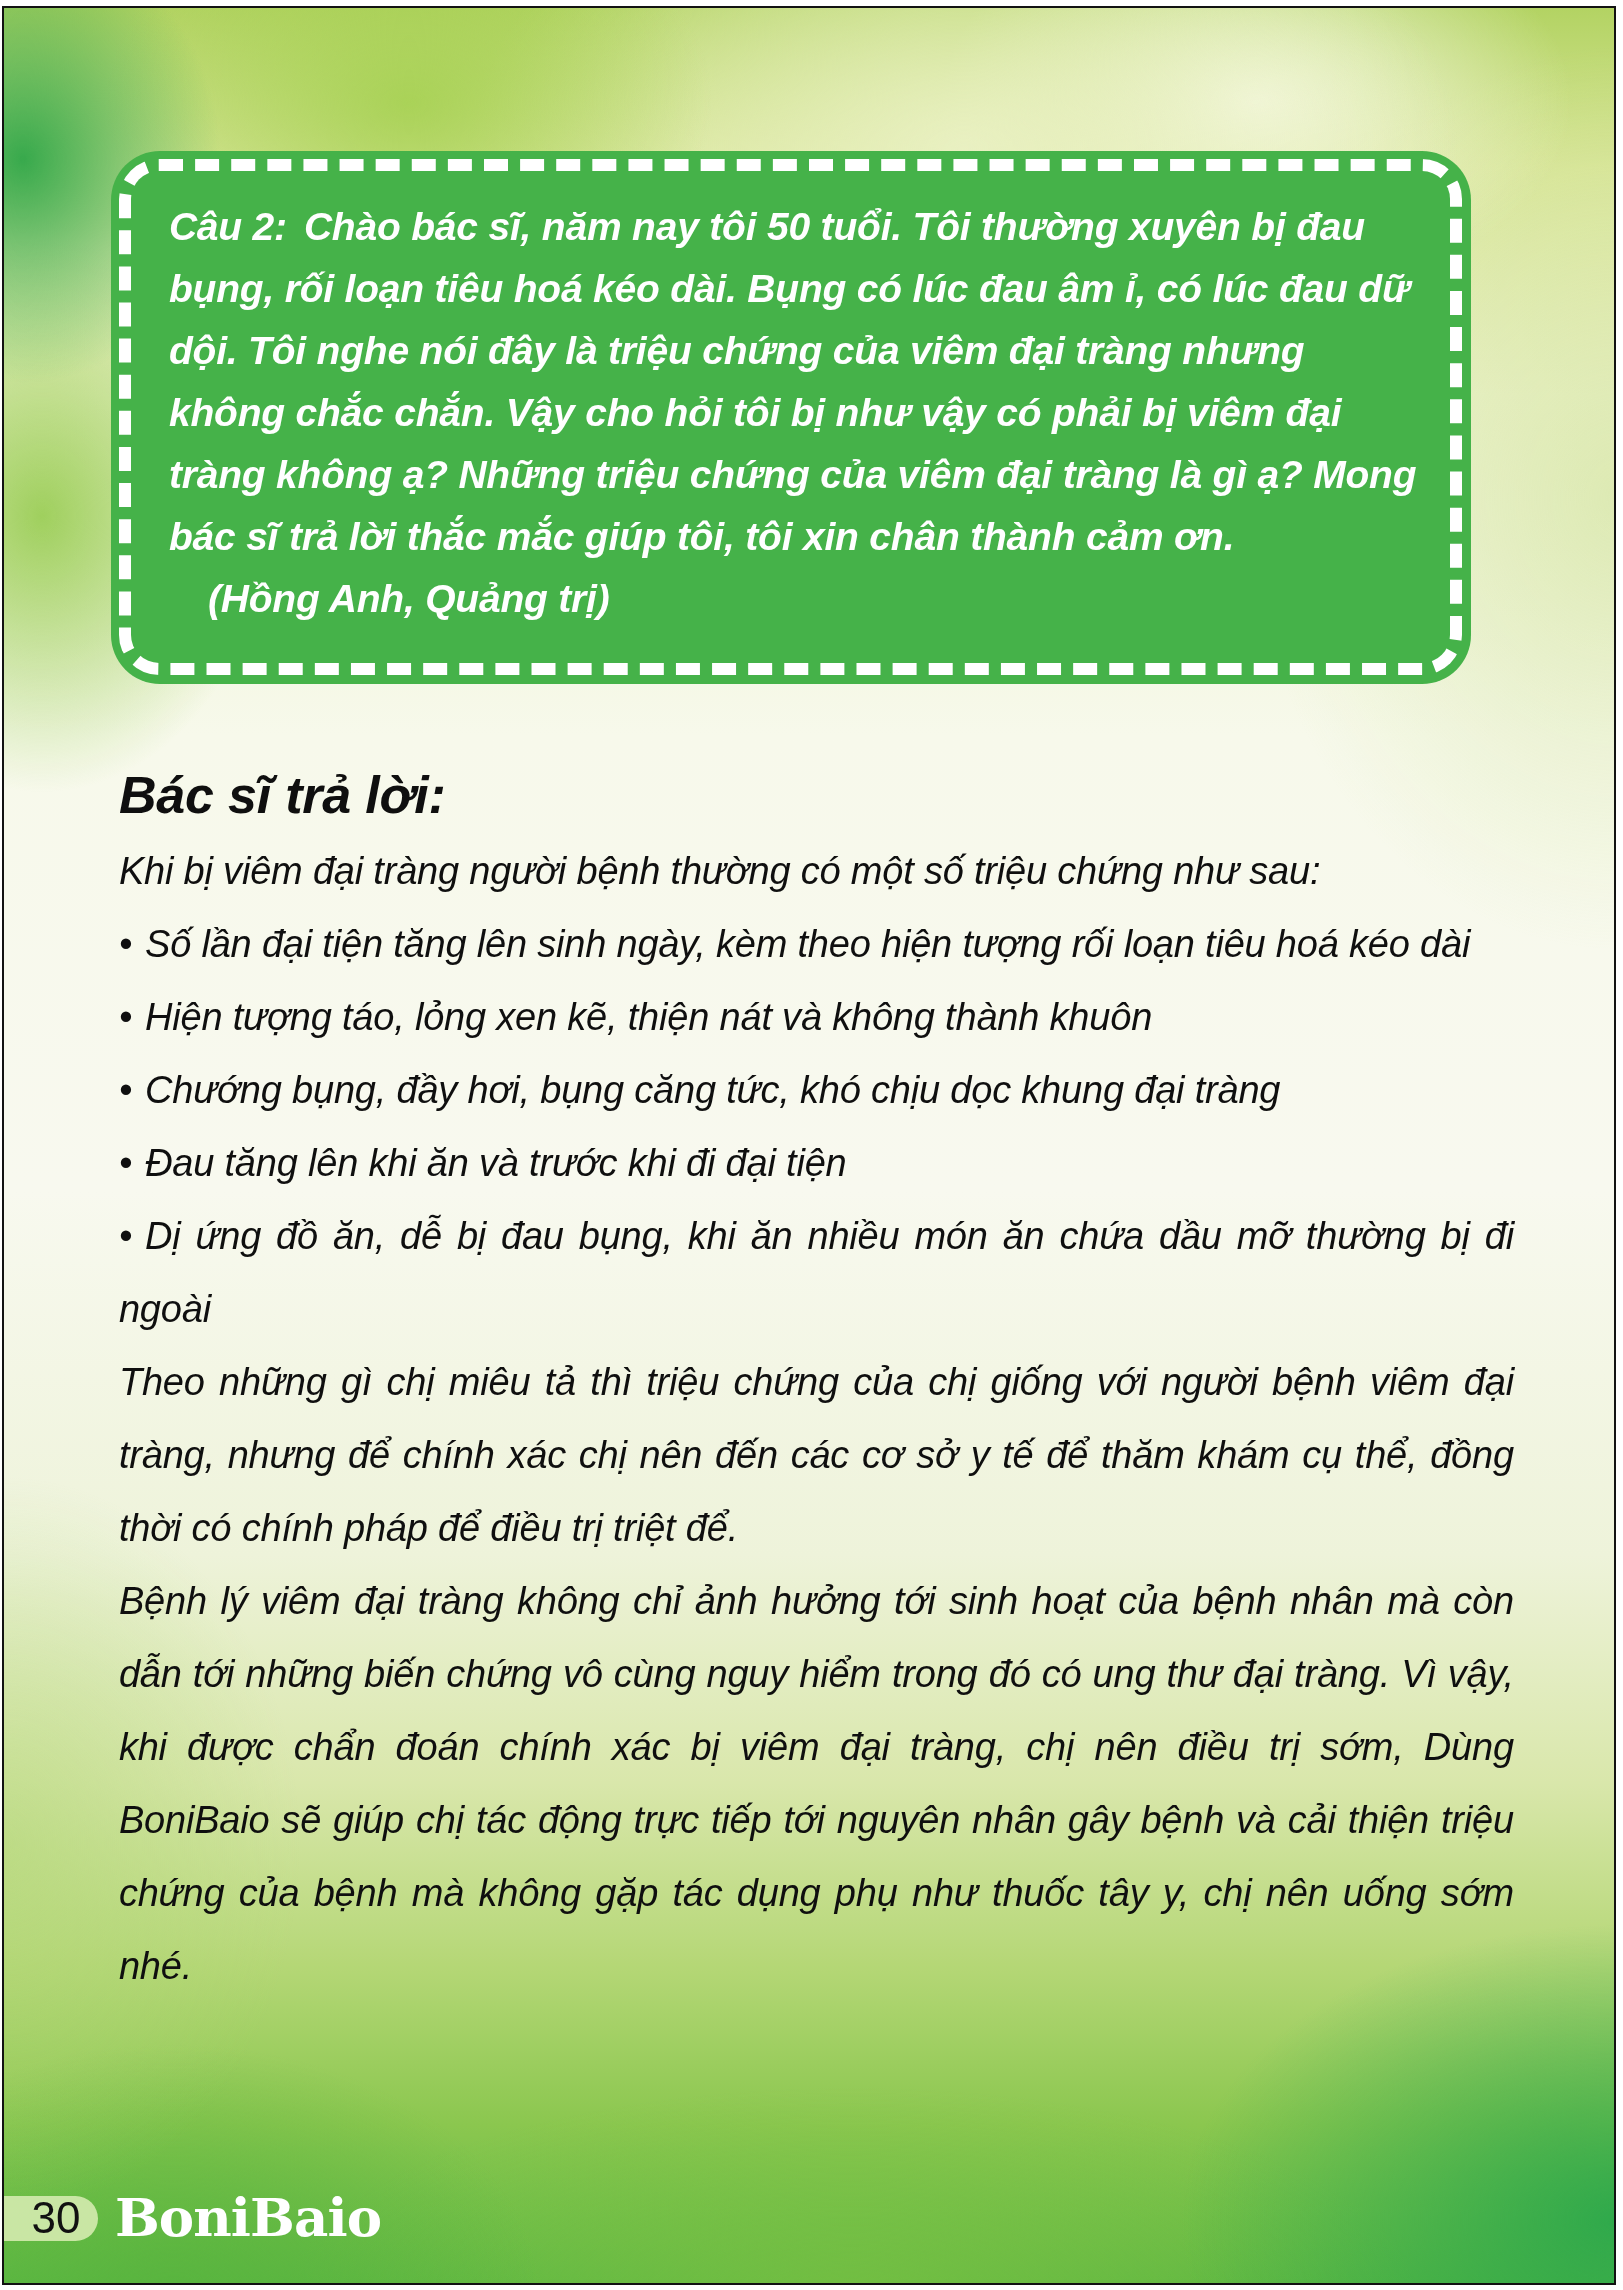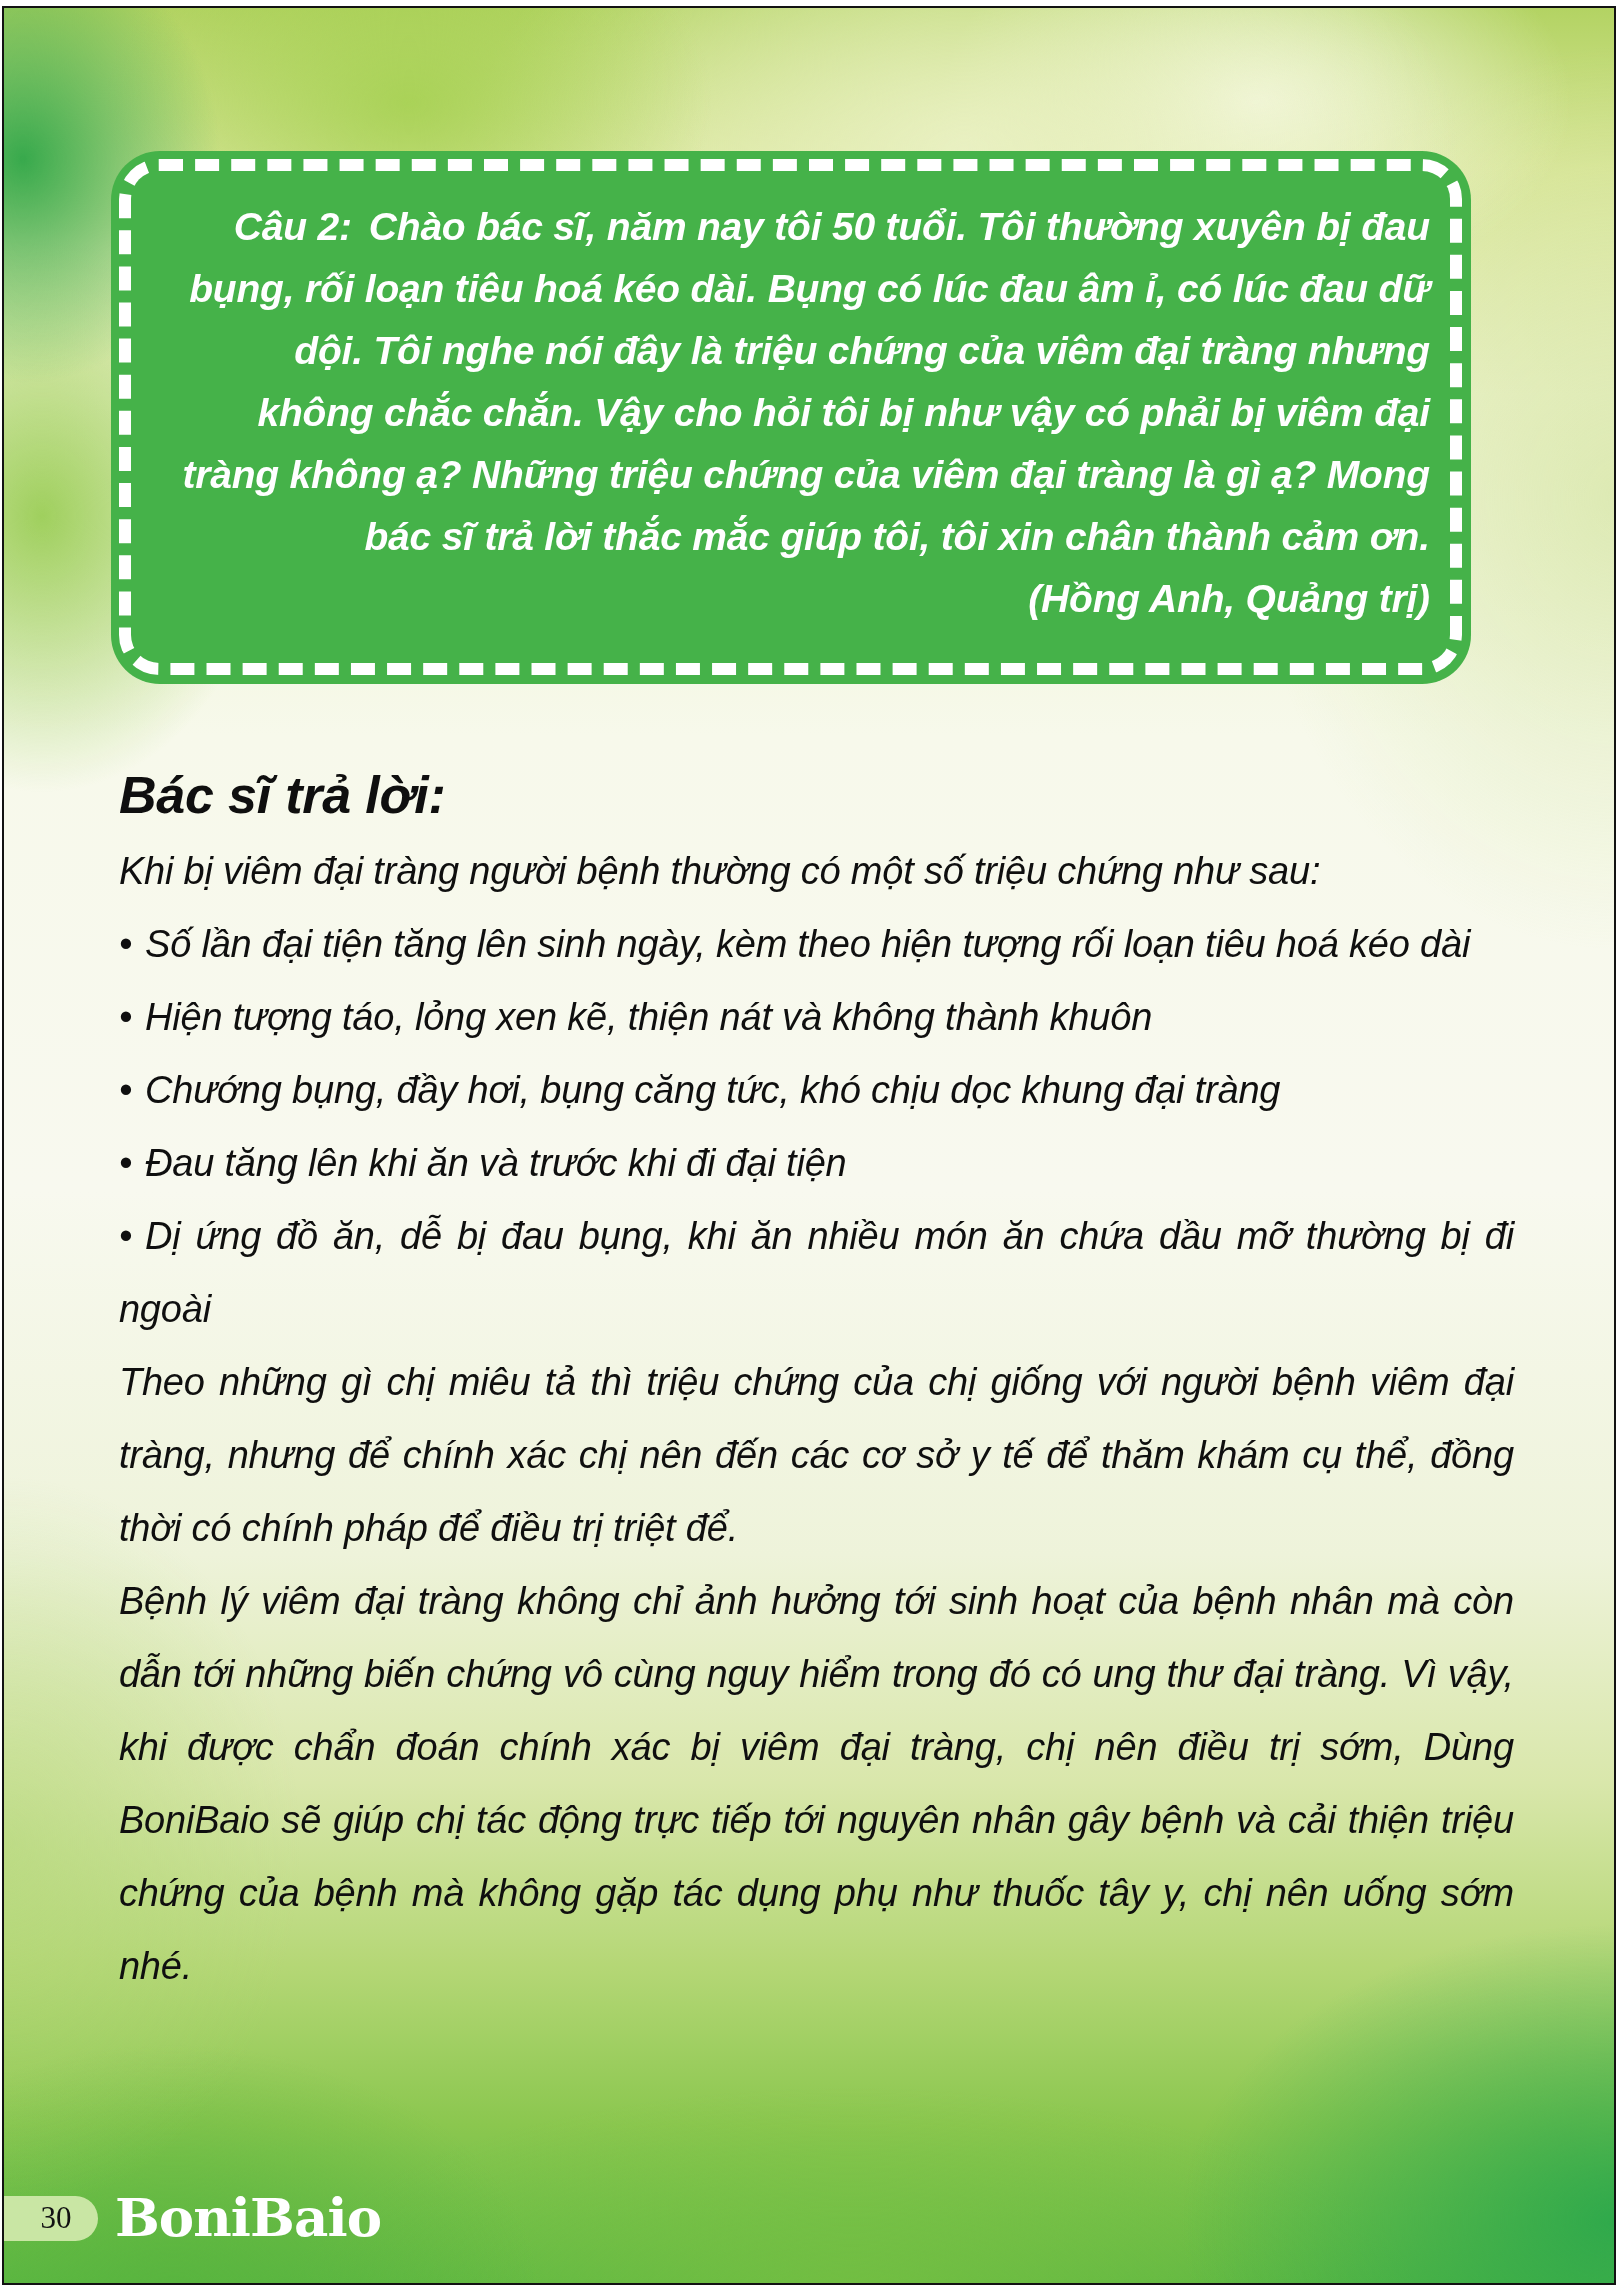--- a/index.html
+++ b/index.html
@@ -54,21 +54,20 @@
   }
   .qtext, .qsig {
     margin: 0;
     font-family: "Liberation Sans", sans-serif;
     font-style: italic;
     font-weight: 700;
     font-size: 39px;
     line-height: 62px;
     letter-spacing: -0.2px;
     color: #ffffff;
-    text-align: right;
   }
   .qlabel { margin-right: 17px; }
   .qsig   { margin-left: 39px; }
 
   
   .answer {
     position: absolute;
     left: 115px; top: 751px;
     width: 1395px;
     font-family: "Liberation Sans", sans-serif;
@@ -92,22 +91,22 @@
   
   .page-pill {
     position: absolute;
     left: 0; top: 2188px;
     width: 94px; height: 45px;
     background: #c9e6a4;
     border-radius: 0 24.5px 24.5px 0;
     display: flex; align-items: center; justify-content: center;
   }
   .page-pill span {
-    font-family: Liberation Serif, serif;
-    font-size: 31px; font-weight: 400;
+    font-family: Liberation Sans, sans-serif;
+    font-size: 44px; font-weight: 400;
     color: #111111;
     margin-left: 10px;
   }
   .brand {
     position: absolute;
     left: 111px; top: 2181px;
     font-family: "DejaVu Serif", serif;
     font-weight: 700;
     font-size: 53px;
     line-height: 56px;

